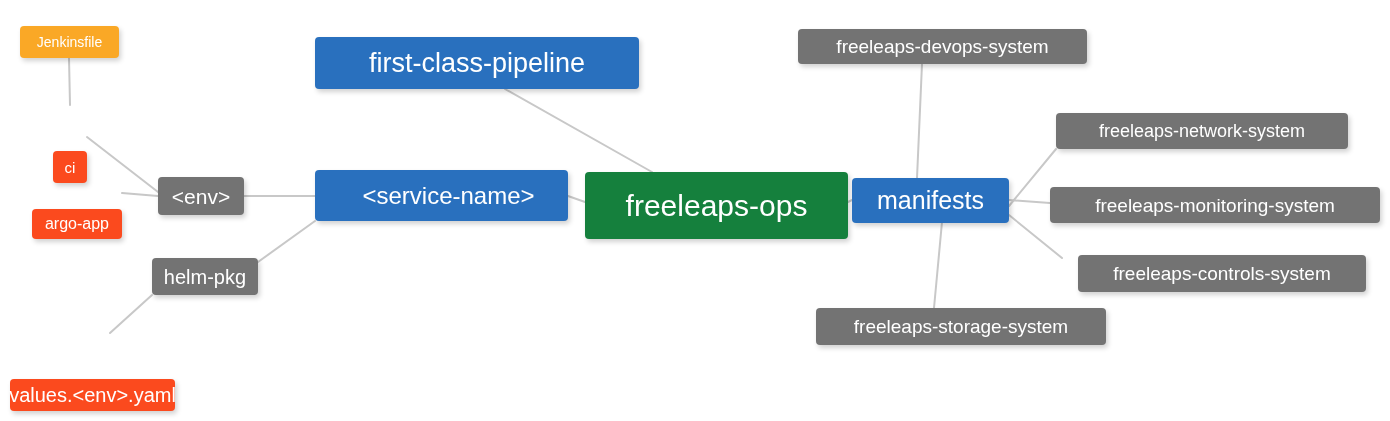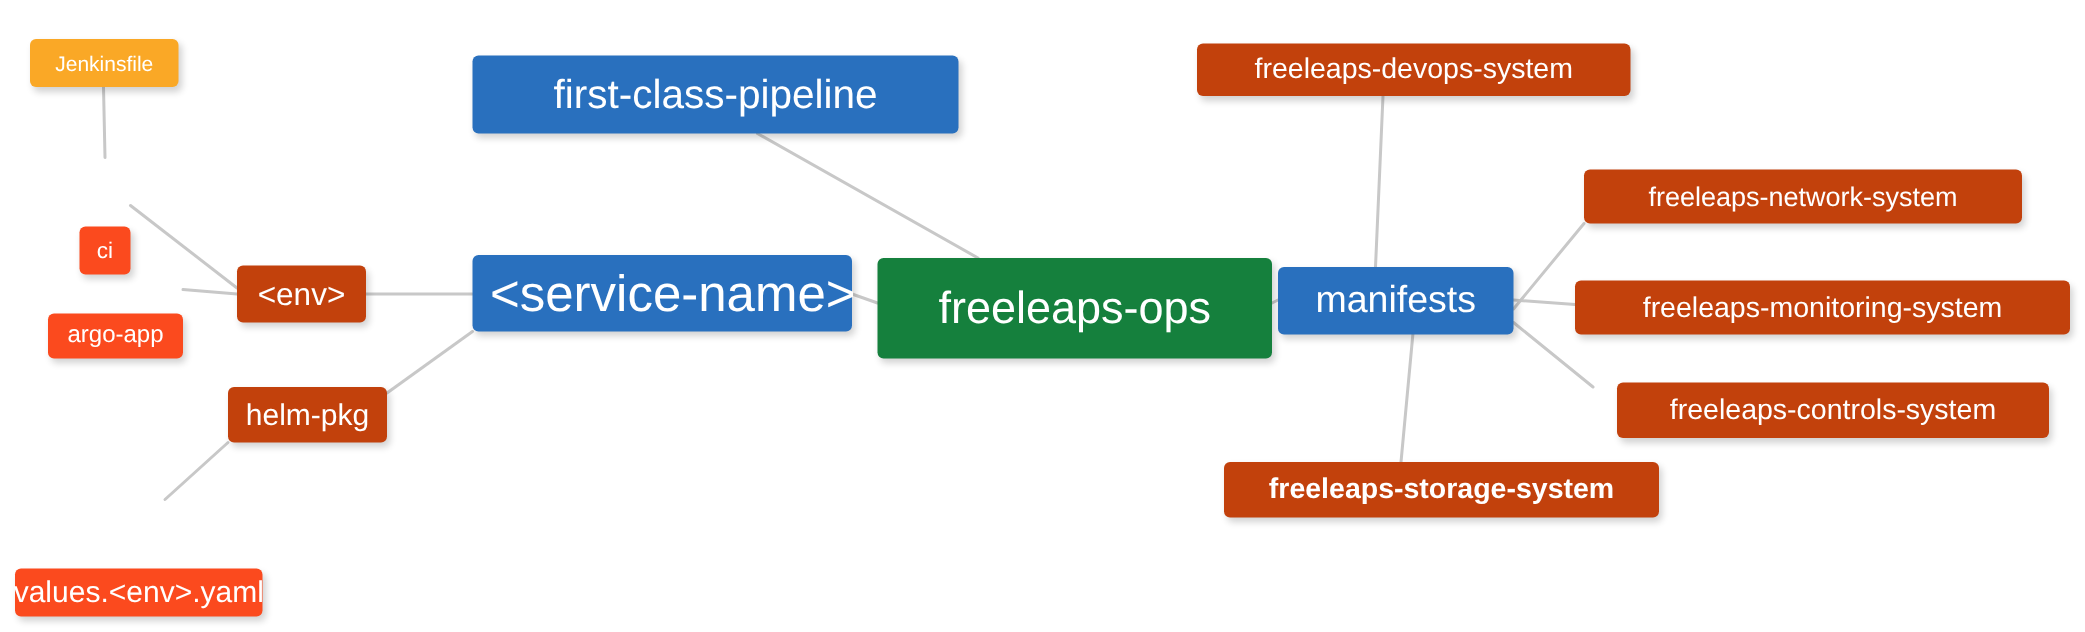--- a/index.html
+++ b/index.html
@@ -34,21 +34,21 @@
     box-sizing: border-box;
     color: #ffffff;
     white-space: nowrap;
     border-radius: 4px;
     box-shadow: 2px 3px 5px rgba(0,0,0,0.18);
     line-height: 1;
     text-align: center;
   }
   .n-root   { background: #15803d; }
   .n-blue   { background: #2970be; }
-  .n-green  { background: #c2410c; text-align: center; }
+  .n-green  { background: #737373; text-align: center; }
   .n-orange { background: #faa826; }
   .n-red    { background: #fb4a1e; margin-top: 46px; }
 </style>
 </head>
 <body>
 
 <div id="canvas">
   <svg id="edge-layer" viewBox="0 0 1390 421" xmlns="http://www.w3.org/2000/svg">
       <line x1="69" y1="58" x2="70" y2="105" stroke="#c8c8c8" stroke-width="2" stroke-linecap="round"></line>
       <line x1="87" y1="137" x2="158" y2="192" stroke="#c8c8c8" stroke-width="2" stroke-linecap="round"></line>
@@ -60,28 +60,28 @@
       <line x1="505" y1="89" x2="652" y2="172" stroke="#c8c8c8" stroke-width="2" stroke-linecap="round"></line>
       <line x1="848" y1="202" x2="852" y2="200" stroke="#c8c8c8" stroke-width="2" stroke-linecap="round"></line>
       <line x1="917" y1="178" x2="922" y2="64" stroke="#c8c8c8" stroke-width="2" stroke-linecap="round"></line>
       <line x1="1009" y1="206" x2="1056" y2="149" stroke="#c8c8c8" stroke-width="2" stroke-linecap="round"></line>
       <line x1="1009" y1="200" x2="1050" y2="203" stroke="#c8c8c8" stroke-width="2" stroke-linecap="round"></line>
       <line x1="1009" y1="215" x2="1062" y2="258" stroke="#c8c8c8" stroke-width="2" stroke-linecap="round"></line>
       <line x1="942" y1="222" x2="934" y2="308" stroke="#c8c8c8" stroke-width="2" stroke-linecap="round"></line>
     </svg>
   <div id="node-layer">
       <div class="node n-root" style="left: 585px; top: 172px; width: 263px; height: 67px; font-size: 30px;">freeleaps-ops</div>
-      <div class="node n-blue" style="left: 315px; top: 170px; width: 253px; height: 51px; font-size: 34px; padding-left: 14px;">&lt;service-name&gt;</div>
+      <div class="node n-blue" style="left: 315px; top: 170px; width: 253px; height: 51px; font-size: 24px; padding-left: 14px;">&lt;service-name&gt;</div>
       <div class="node n-blue" style="left: 315px; top: 37px; width: 324px; height: 52px; font-size: 27px;">first-class-pipeline</div>
       <div class="node n-blue" style="left: 852px; top: 178px; width: 157px; height: 45px; font-size: 25px;">manifests</div>
       <div class="node n-green" style="left: 158px; top: 177px; width: 86px; height: 38px; font-size: 21px;">&lt;env&gt;</div>
       <div class="node n-green" style="left: 152px; top: 258px; width: 106px; height: 37px; font-size: 20px;">helm-pkg</div>
       <div class="node n-green" style="left: 798px; top: 29px; width: 289px; height: 35px; font-size: 19px;">freeleaps-devops-system</div>
       <div class="node n-green" style="left: 1056px; top: 113px; width: 292px; height: 36px; font-size: 18px;">freeleaps-network-system</div>
       <div class="node n-green" style="left: 1050px; top: 187px; width: 330px; height: 36px; font-size: 19px;">freeleaps-monitoring-system</div>
       <div class="node n-green" style="left: 1078px; top: 255px; width: 288px; height: 37px; font-size: 19px;">freeleaps-controls-system</div>
-      <div class="node n-green" style="left: 816px; top: 308px; width: 290px; height: 37px; font-size: 19px; font-weight: bold;">freeleaps-storage-system</div>
+      <div class="node n-green" style="left: 816px; top: 308px; width: 290px; height: 37px; font-size: 19px;">freeleaps-storage-system</div>
       <div class="node n-orange" style="left: 20px; top: 26px; width: 99px; height: 32px; font-size: 14px;">Jenkinsfile</div>
       <div class="node n-red" style="left: 53px; top: 105px; width: 34px; height: 32px; font-size: 15px;">ci</div>
       <div class="node n-red" style="left: 32px; top: 163px; width: 90px; height: 30px; font-size: 16px;">argo-app</div>
       <div class="node n-red" style="left: 10px; top: 333px; width: 165px; height: 32px; font-size: 20px;">values.&lt;env&gt;.yaml</div>
     </div>
 </div>
 
 </body></html>

